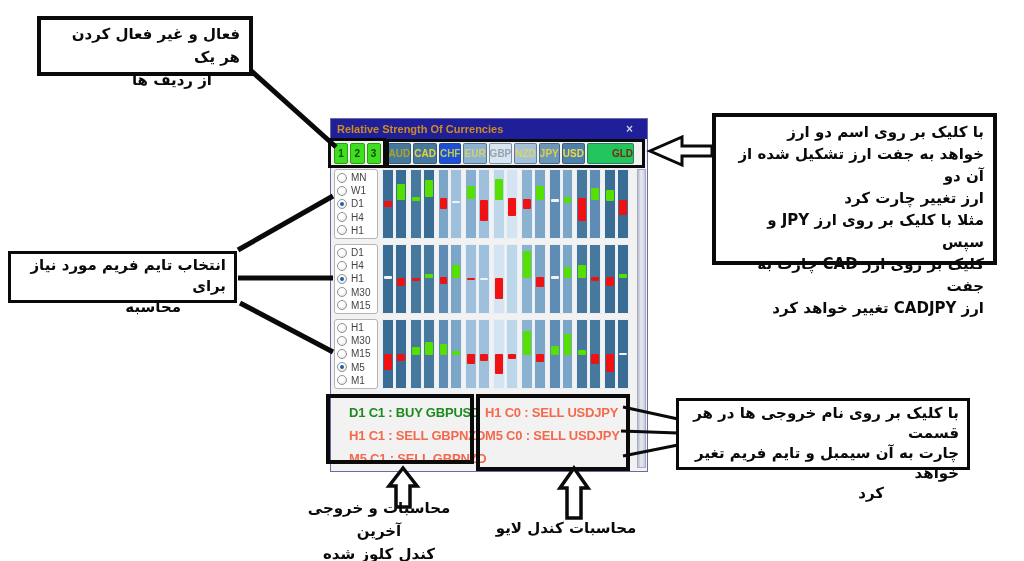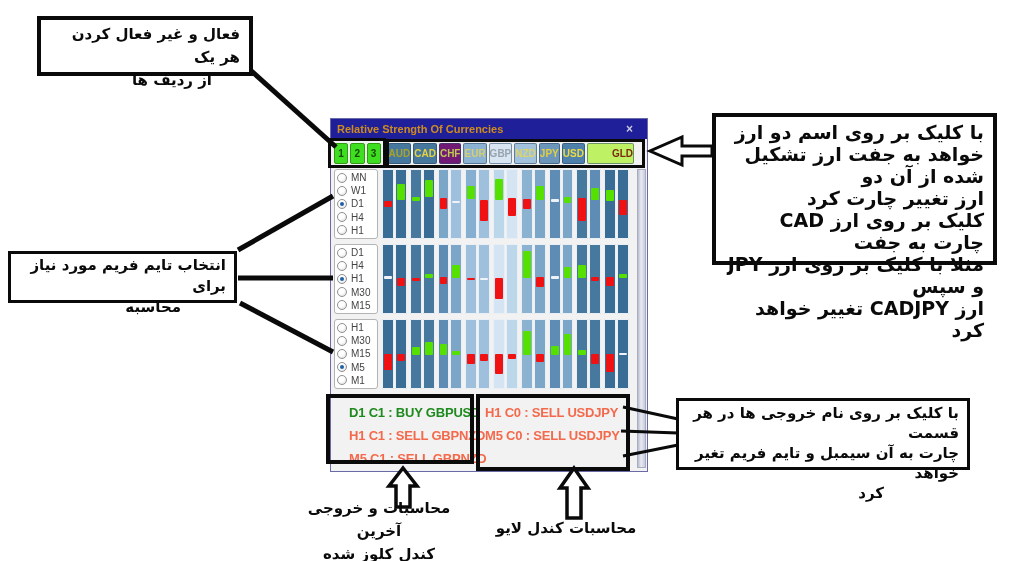--- a/index.html
+++ b/index.html
@@ -48,21 +48,21 @@
   #frame-outR{left:476px;top:394px;width:154px;height:77px;border-width:4px}
 
   
   .callout{position:absolute;background:#fff;border:4px solid #0a0a0a;z-index:6;direction:rtl;
            text-align:right;font-weight:700;color:#0a0a0a;
            font-family:"DejaVu Sans","Liberation Sans",sans-serif}
   #box-rows{left:37px;top:16px;width:216px;height:60px;font-size:15px;line-height:23px;padding:3px 9px}
   #box-rows .ln2{padding-right:28px}
   #box-tf{left:8px;top:251px;width:229px;height:52px;border-width:3px;font-size:15px;line-height:21px;padding:1px 8px}
   #box-tf .ln2{padding-right:45px}
-  #box-cur{left:712px;top:113px;width:285px;height:152px;font-size:19px;line-height:22px;padding:4px 9px}
+  #box-cur{left:712px;top:113px;width:285px;height:152px;font-size:15px;line-height:22px;padding:4px 9px}
   #box-out{left:676px;top:398px;width:294px;height:72px;border-width:3px;font-size:15px;line-height:20px;padding:2px 8px}
   #box-out .ln3{padding-right:75px}
 
   
   .plabel{position:absolute;z-index:6;direction:rtl;text-align:center;font-weight:700;color:#0a0a0a;
           font-size:15px;line-height:23px;font-family:"DejaVu Sans","Liberation Sans",sans-serif}
   #label-closed{left:283px;top:497px;width:192px}
   #label-live{left:492px;top:517px;width:148px}
 
   
@@ -78,27 +78,27 @@
       <span>Relative Strength Of Currencies</span>
       <span class="close-x">×</span>
     </div>
     <div class="toolbar">
         <div class="tgl" style="background: rgb(61, 223, 32); color: rgb(26, 74, 6);">1</div>
         <div class="tgl" style="background: rgb(61, 223, 32); color: rgb(26, 74, 6);">2</div>
         <div class="tgl" style="background: rgb(61, 223, 32); color: rgb(26, 74, 6);">3</div>
         <div class="cur-gap"></div>
         <div class="curbtn" style="background: rgb(70, 120, 158); color: rgb(169, 163, 42);">AUD</div>
         <div class="curbtn" style="background: rgb(70, 120, 158); color: rgb(229, 210, 62);">CAD</div>
-        <div class="curbtn" style="background: #701a75; color: rgb(191, 201, 78);">CHF</div>
+        <div class="curbtn" style="background: #1d4ed8; color: rgb(191, 201, 78);">CHF</div>
         <div class="curbtn" style="background: rgb(140, 178, 210); color: rgb(214, 207, 112);">EUR</div>
         <div class="curbtn" style="background: rgb(217, 230, 241); color: rgb(151, 163, 175);">GBP</div>
         <div class="curbtn" style="background: rgb(162, 194, 220); color: rgb(220, 212, 104);">NZD</div>
         <div class="curbtn" style="background: rgb(107, 150, 186); color: rgb(226, 207, 66);">JPY</div>
         <div class="curbtn" style="background: rgb(77, 128, 170); color: rgb(238, 218, 64);">USD</div>
-        <div class="curbtn" style="background: #bef264; color: rgb(124, 42, 12); padding-left: 24px;">GLD</div>
+        <div class="curbtn" style="background: #22c55e; color: rgb(124, 42, 12); padding-left: 24px;">GLD</div>
       </div>
     <div class="scroll-strip"></div>
     <div>
         <div class="grid-row" style="top: 50px;">
           <div class="tf-panel">
             <div class="tf-row">
               <span class="radio"></span>
               <span>MN</span>
             </div>
             <div class="tf-row">
@@ -430,22 +430,22 @@
 
   <div class="callout" id="box-rows">
     <div>فعال و غیر فعال کردن هر یک</div>
     <div class="ln2">از ردیف ها</div>
   </div>
 
   <div class="callout" id="box-cur">
     <div>با کلیک بر روی اسم دو ارز</div>
     <div>خواهد به جفت ارز تشکیل شده از آن دو</div>
     <div>ارز تغییر چارت کرد</div>
+    <div>مثلا با کلیک بر روی ارز JPY و سپس</div>
     <div>کلیک بر روی ارز CAD چارت به جفت</div>
-    <div>مثلا با کلیک بر روی ارز JPY و سپس</div>
     <div>ارز CADJPY تغییر خواهد کرد</div>
   </div>
 
   <div class="callout" id="box-out">
     <div>با کلیک بر روی نام خروجی ها در هر قسمت</div>
     <div>چارت به آن سیمبل و تایم فریم تغیر خواهد</div>
     <div class="ln3">کرد</div>
   </div>
 
   <div class="plabel" id="label-closed">

